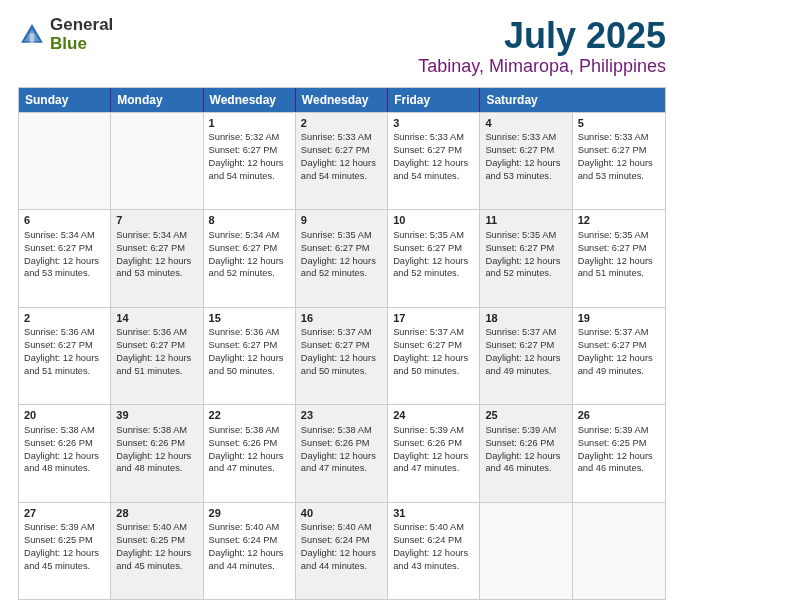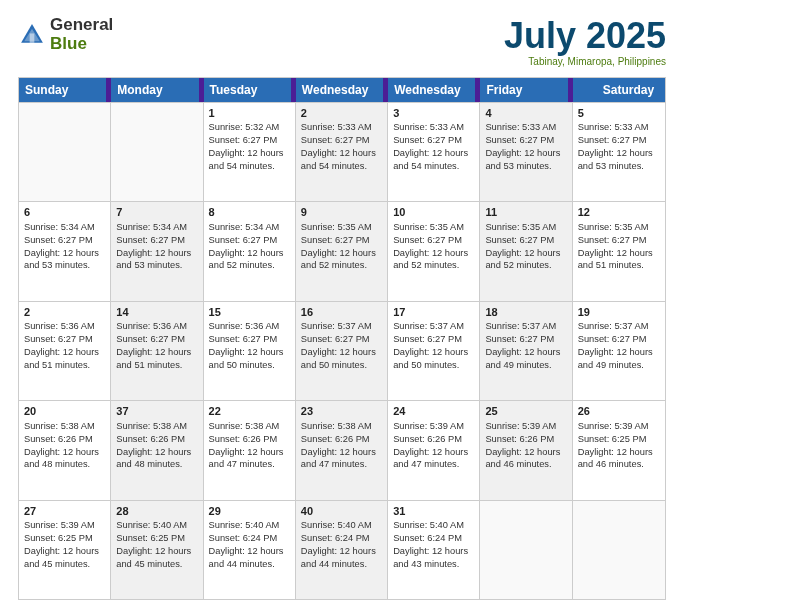--- a/index.html
+++ b/index.html
@@ -50,43 +50,43 @@
     .title-section {
       text-align: right;
     }
     .main-title {
       font-size: 36px;
       font-weight: bold;
       color: #0c4a6e;
       line-height: 1.1;
     }
     .subtitle {
-      font-size: 10px;
-      color: #4d7c0f;
+      font-size: 18px;
+      color: #701a75;
     }
     .calendar {
       flex: 1;
       display: flex;
       flex-direction: column;
       border: 1px solid #ccc;
     }
     .cal-header-row {
       display: grid;
       grid-template-columns: repeat(7, 1fr);
       background: #2a6db5;
     }
     .cal-header-cell {
       color: #fff;
       font-size: 12px;
       font-weight: bold;
       padding: 5px 6px;
       text-align: left;
-      border-right: 5px solid #4c1d95;
-    }
-    .cal-header-cell:last-child { border-right: none; margin-left: 24px; }
+      border-right: 1px solid #4c1d95;
+    }
+    .cal-header-cell:last-child { border-right: none; }
     .cal-body {
       flex: 1;
       display: flex;
       flex-direction: column;
     }
     .cal-row {
       display: grid;
       grid-template-columns: repeat(7, 1fr);
       flex: 1;
       border-top: 1px solid #ccc;
@@ -134,21 +134,20 @@
     <div class="title-section">
       <div class="main-title">July 2025</div>
       <div class="subtitle">Tabinay, Mimaropa, Philippines</div>
     </div>
   </div>
 
   <div class="calendar">
     <div class="cal-header-row">
     <div class="cal-header-cell">Sunday</div>
         <div class="cal-header-cell">Monday</div>
-        <div class="cal-header-cell">Tuesday</div>
         <div class="cal-header-cell">Wednesday</div>
         <div class="cal-header-cell">Wednesday</div>
         <div class="cal-header-cell">Friday</div>
         <div class="cal-header-cell">Saturday</div>
       </div>
     <div class="cal-body">
     <div class="cal-row">
           <div class="cal-cell empty"></div>
           <div class="cal-cell empty"></div>
           <div class="cal-cell"><span class="day-num">1</span><span class="cell-text" style="white-space: pre-line;">Sunrise: 5:32 AM
@@ -210,21 +209,21 @@
 Sunset: 6:27 PM
 Daylight: 12 hours and 49 minutes.</span></div>
           <div class="cal-cell"><span class="day-num">19</span><span class="cell-text" style="white-space: pre-line;">Sunrise: 5:37 AM
 Sunset: 6:27 PM
 Daylight: 12 hours and 49 minutes.</span></div>
         </div>
         <div class="cal-row">
           <div class="cal-cell"><span class="day-num">20</span><span class="cell-text" style="white-space: pre-line;">Sunrise: 5:38 AM
 Sunset: 6:26 PM
 Daylight: 12 hours and 48 minutes.</span></div>
-          <div class="cal-cell shaded"><span class="day-num">37</span><span class="cell-text" style="white-space: pre-line;">Sunrise: 5:38 AM
+          <div class="cal-cell shaded"><span class="day-num">39</span><span class="cell-text" style="white-space: pre-line;">Sunrise: 5:38 AM
 Sunset: 6:26 PM
 Daylight: 12 hours and 48 minutes.</span></div>
           <div class="cal-cell"><span class="day-num">22</span><span class="cell-text" style="white-space: pre-line;">Sunrise: 5:38 AM
 Sunset: 6:26 PM
 Daylight: 12 hours and 47 minutes.</span></div>
           <div class="cal-cell shaded"><span class="day-num">23</span><span class="cell-text" style="white-space: pre-line;">Sunrise: 5:38 AM
 Sunset: 6:26 PM
 Daylight: 12 hours and 47 minutes.</span></div>
           <div class="cal-cell"><span class="day-num">24</span><span class="cell-text" style="white-space: pre-line;">Sunrise: 5:39 AM
 Sunset: 6:26 PM

